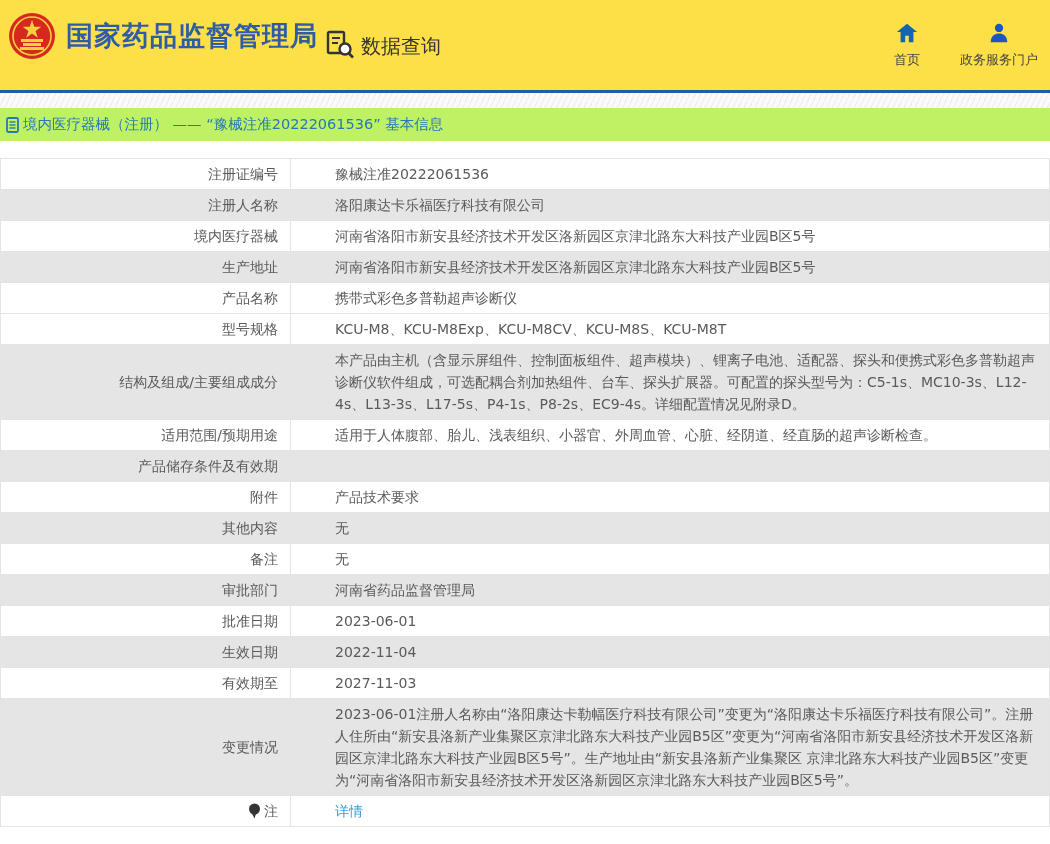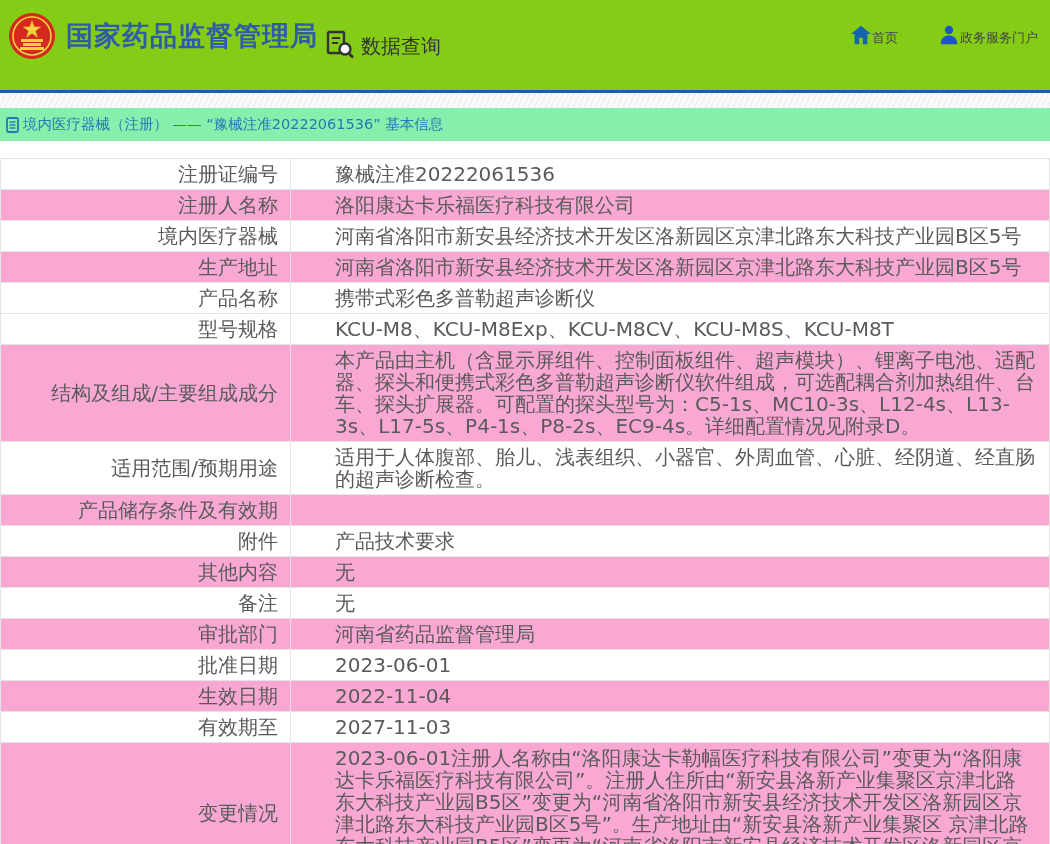--- a/index.html
+++ b/index.html
@@ -3,64 +3,64 @@
 <meta charset="utf-8">
 <style>
   * { box-sizing: border-box; margin: 0; padding: 0; }
   html, body {
     width: 1050px; height: 844px; overflow: hidden;
     background: #fff;
     font-family: "DejaVu Sans", "Liberation Sans", sans-serif;
   }
 
   
-  .header { position: relative; height: 90px; background: #84cc16; text-decoration: underline; }
+  .header { position: relative; height: 90px; background: #fde047; text-decoration: underline; }
   .brand { position: absolute; left: 8px; top: 12px; display: flex; align-items: center; }
   .emblem { width: 48px; height: 48px; flex: 0 0 auto; }
   .brand-text { margin-left: 10px; }
   .brand-title { font-size: 27px; font-weight: bold; color: #2e5ca6; letter-spacing: 1px; line-height: 1.1; }
   .brand-sub { font-size: 12.5px; color: #2e5ca6; margin-top: 4px; }
 
   .query { position: absolute; left: 325px; top: 30px; display: flex; align-items: flex-end; cursor: pointer; }
   .query-icon { width: 30px; height: 30px; margin-right: 6px; }
   .query-label { font-size: 20px; color: #333; }
 
   .nav { position: absolute; right: 12px; top: 22px; display: flex; gap: 40px; }
-  .nav-item { display: flex; flex-direction: row; align-items: center; cursor: pointer; }
+  .nav-item { display: flex; flex-direction: column; align-items: center; cursor: pointer; }
   .nav-item svg { width: 22px; height: 22px; }
   .nav-label { margin-top: 7px; font-size: 13px; color: #444; white-space: nowrap; }
 
   .blue-line { height: 3px; background: #1b5fa8; }
   .hatch-band {
     height: 15px;
     background: repeating-linear-gradient(115deg, #ececec 0 1px, #fafafa 1px 5px);
   }
 
   
   .titlebar {
-    height: 33px; background: #86efac;
+    height: 33px; background: #bef264;
     display: flex; align-items: center;
     padding-left: 6px;
     color: #2779b5; font-size: 14.5px;
   }
   .doc-icon { width: 13px; height: 16px; margin-right: 4px; flex: 0 0 auto; }
 
   
   .table-wrap { margin-top: 17px; }
   table.info { width: 1050px; border-collapse: collapse; table-layout: fixed; }
   table.info td {
     border: 1px solid #e4e4e4;
-    font-size: 20px; line-height: 22px;
+    font-size: 14px; line-height: 22px;
     vertical-align: middle;
     color: #5a5a5a;
     padding-left: 44px;
   }
   td.label { text-align: right; padding: 4px 12px 4px 6px; }
   td.value { padding: 4px 14px 4px 12px; }
-  tr.alt td { background: #f9a8d4; }
+  tr.alt td { background: #e5e5e5; }
   .detail-link { color: #3d9bd5; text-decoration: none; cursor: pointer; }
   .note-icon { width: 13px; height: 16px; margin-right: 3px; vertical-align: -3px; }
 </style>
 </head>
 <body>
 
 <div class="header">
   <div class="brand">
     <svg class="emblem" viewBox="0 0 48 48">
       <circle cx="24" cy="24" r="23" fill="#d6281f"></circle>

